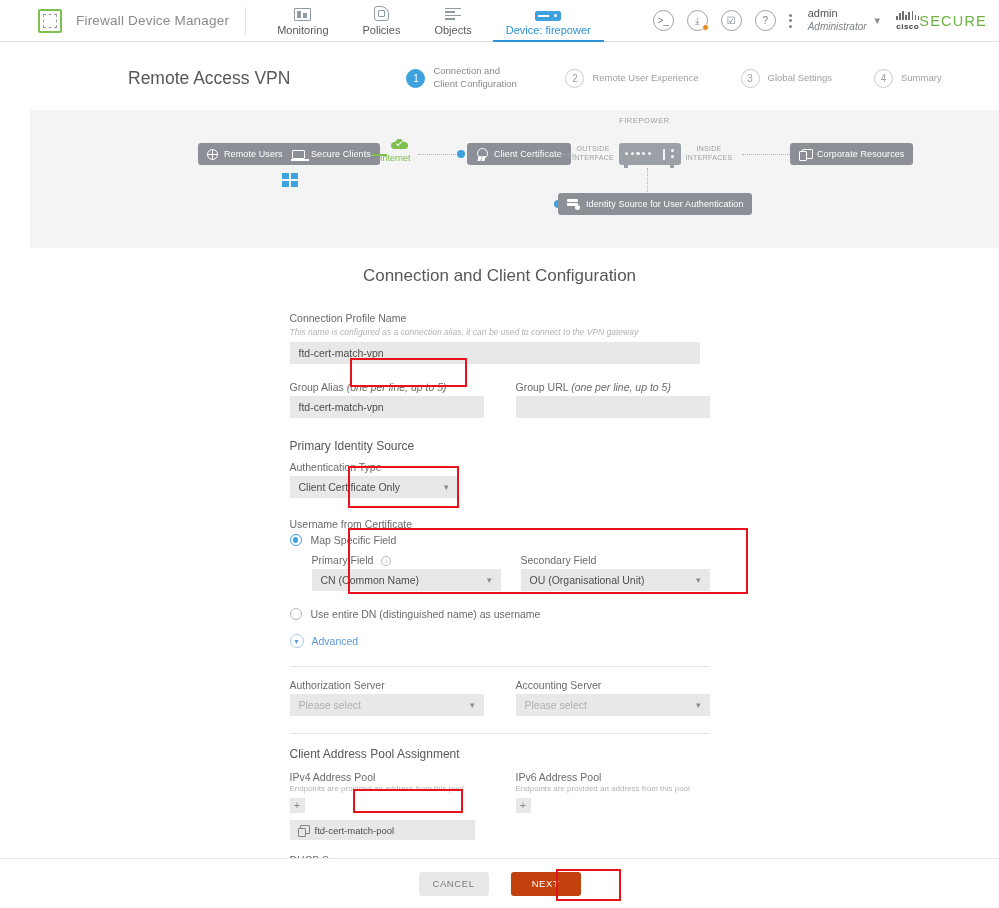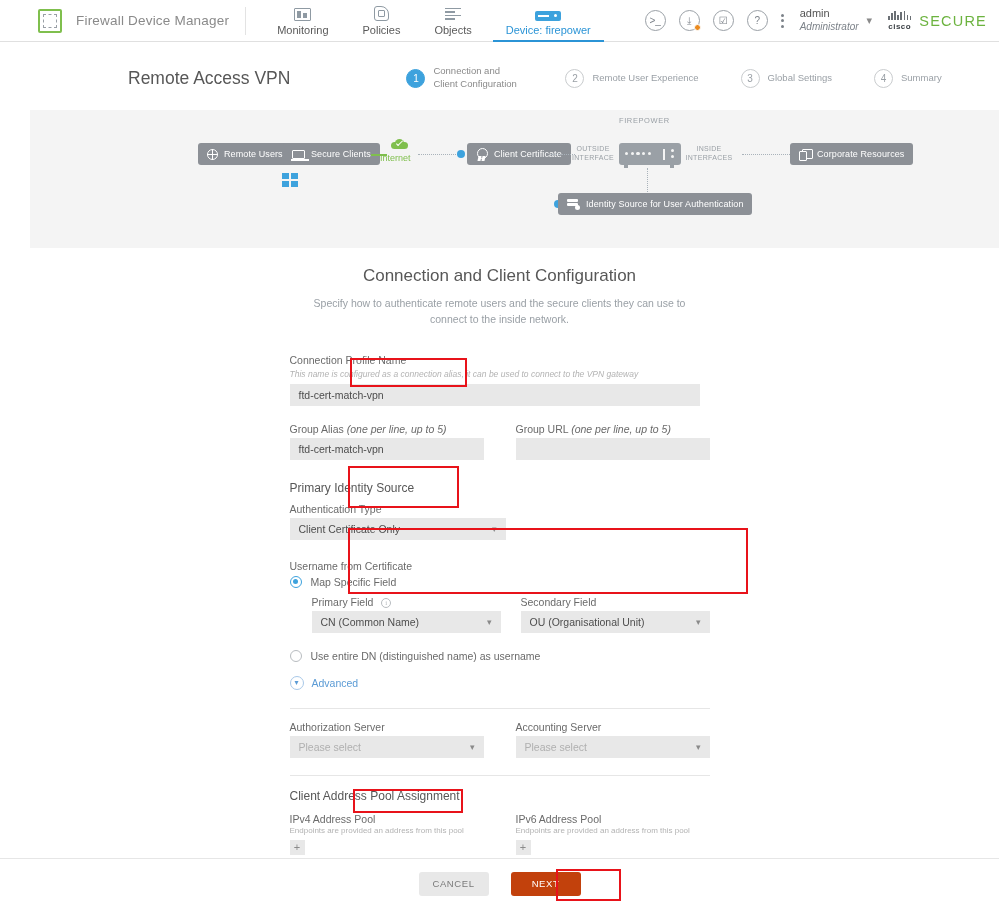--- a/index.html
+++ b/index.html
@@ -89,21 +89,21 @@
   .kebab { display:flex; flex-direction:column; gap:2.5px; margin-right: 16px; cursor:pointer;}
   .kebab span { width:3px;height:3px;border-radius:50%;background:#7c8289;display:block;}
   .userbox { line-height: 1.25; margin-right: 8px; }
   .userbox .u1 { font-size: 11px; color: #545454; }
   .userbox .u2 { font-size: 10px; color: #7c8289; font-style: italic; }
   .chev-dn { color:#8a8a8a; font-size:11px; margin-right: 16px; cursor:pointer; }
   .cisco-wrap { display:flex; align-items:center; }
   .cisco-bars { display:flex; align-items:flex-end; gap:1.5px; height:9px; margin-bottom:2px;}
   .cisco-bars i{width:1.6px;background:#6b7075;display:block;}
   .cisco-word{font-size:8px;color:#3a3f44;letter-spacing:.5px;font-weight:bold;text-align:center;margin-top:1px;}
-  .secure-word{font-size:14.5px;color:#6cb33f;letter-spacing:1.2px;margin-left:8px;font-weight:normal;}
+  .secure-word{font-size:14.5px;color:#6cb33f;letter-spacing:1.2px;font-weight:normal;}
 
   
   .wizard-row {
     display: flex; align-items: center;
     padding: 18px 0 14px 0;
     height: 68px;
   }
   .page-title { font-size: 17.5px; color: #575757; margin-left: 128px; white-space:nowrap; font-weight: normal;}
   .steps { display: flex; align-items: center; margin-left: 116px; }
   .step { display:flex; align-items:center; margin-right: 42px; cursor:pointer;}
@@ -437,21 +437,20 @@
   <div class="node" style="left:528px; top:83px;">
     <span class="nico">
         <span class="ic-idsrc"></span>
       </span>
     <span>Identity Source for User Authentication</span>
   </div>
 </div>
 
 <div class="form-wrap">
   <div class="form-title">Connection and Client Configuration</div>
-  <div class="form-sub">Specify how to authenticate remote users and the secure clients they can use to connect to the inside network.</div>
 
   <div class="form-body">
 
     <div class="fld-label">Connection Profile Name</div>
     <div class="fld-hint">This name is configured as a connection alias, it can be used to connect to the VPN gateway</div>
     <div class="inp" style="width:410px">ftd-cert-match-vpn</div>
 
     <div class="row2" style="margin-top:17px">
       <div>
         <div class="fld-label">
@@ -464,21 +463,21 @@
         <div class="fld-label">
           <span>Group URL</span>
           <em>(one per line, up to 5)</em>
         </div>
         <div class="inp"></div>
       </div>
     </div>
 
     <div class="sec-title" style="margin-top:21px">Primary Identity Source</div>
     <div class="fld-label">Authentication Type</div>
-    <div class="sel" style="width:216px">
+    <div class="sel" style="width:168px">
       <div class="inp">Client Certificate Only</div>
       <span class="chv">▾</span>
     </div>
 
     <div class="fld-label" style="margin-top:20px">Username from Certificate</div>
 
     <div class="radio-row" style="margin-top:4px">
       <span class="radio sel-on"></span>
       <span class="radio-lbl">Map Specific Field</span>
     </div>

